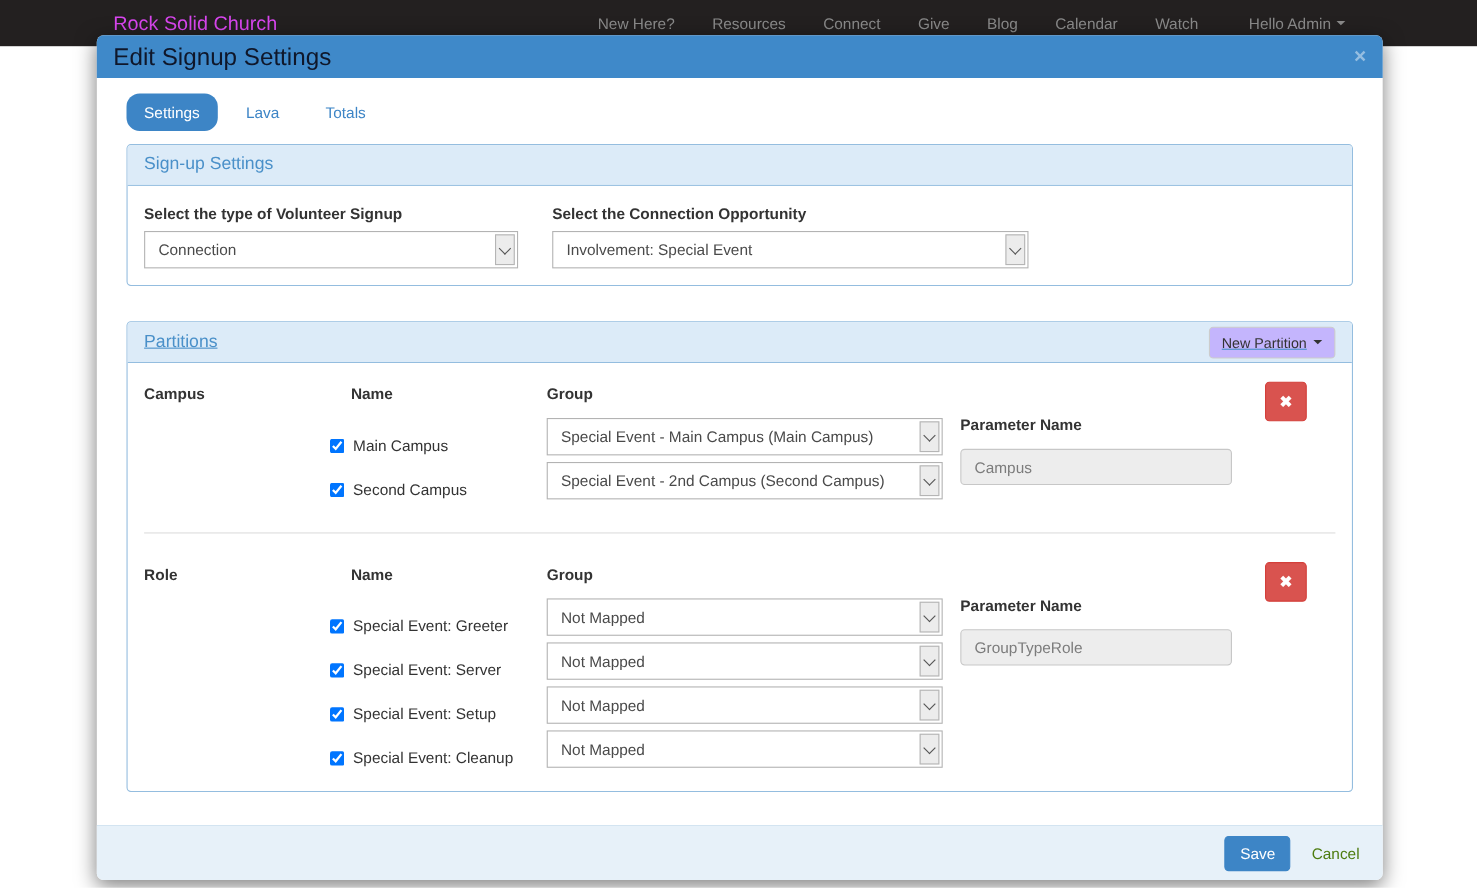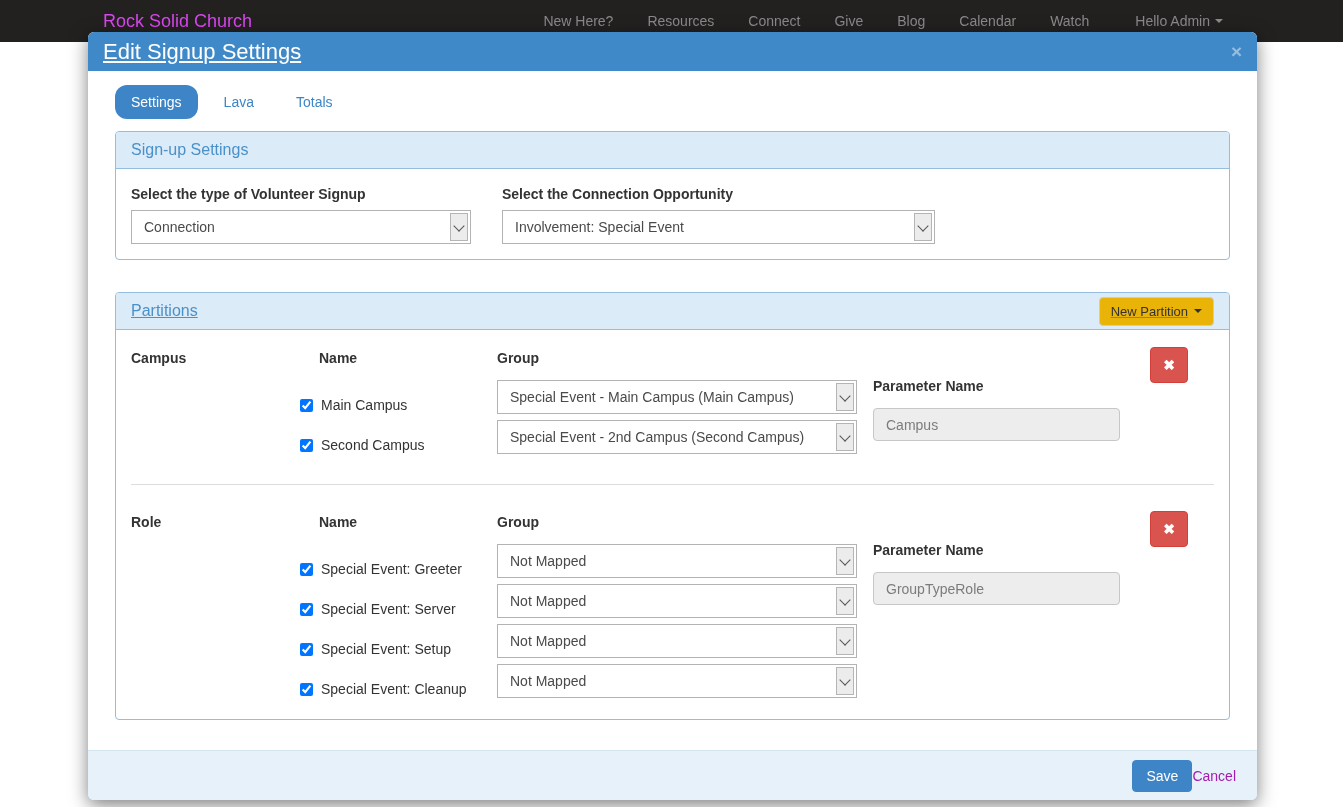--- a/index.html
+++ b/index.html
@@ -35,21 +35,21 @@
     border-radius: 6px;
     background: #fff;
     box-shadow: 0 5px 18px rgba(0,0,0,0.5);
     display: flex; flex-direction: column;
   }
   .modal-header {
     height: 39px; background: #3f89c9; border-radius: 6px 6px 0 0;
     display: flex; align-items: center; padding: 0 15px;
     flex: 0 0 auto;
   }
-  .modal-title { color: #ffffff; font-size: 22px; font-weight: 400; text-decoration: underline; }
+  .modal-title { color: #0f172a; font-size: 22px; font-weight: 400; }
   .modal-close {
     margin-left: auto; color: rgba(255,255,255,0.45); font-size: 19px;
     font-weight: 700; cursor: pointer; line-height: 1;
   }
   .modal-body { flex: 1 1 auto; padding: 14px 27px 0 27px; overflow: hidden; }
   .modal-footer {
     flex: 0 0 50px; background: #e7f1f9; border-top: 1px solid #d3e4f1;
     border-radius: 0 0 6px 6px;
     display: flex; align-items: center; justify-content: flex-end;
     padding: 0 21px;
@@ -68,21 +68,21 @@
     border: 1px solid #94bddf; border-radius: 4px; background: #fff;
     margin-bottom: 32px;
   }
   .panel-heading {
     background: #dcebf8; color: #4a90c9; font-size: 16px;
     padding: 9px 15px; border-bottom: 1px solid #94bddf;
     border-radius: 3px 3px 0 0;
     display: flex; align-items: center;
   }
   .btn-new {
-    margin-left: auto; background: #eab308; border: 1px solid #ccc; border-radius: 4px;
+    margin-left: auto; background: #c4b5fd; border: 1px solid #ccc; border-radius: 4px;
     font-family: inherit; font-size: 13px; color: #333; padding: 6px 11px;
     cursor: pointer; display: flex; align-items: center; gap: 6px;
   }
   .panel-body { padding: 17px 15px 15px 15px; }
 
   
   .fields-row { display: flex; }
   .fgroup.g1 { width: 278px; }
   .fgroup.g2 { width: 371px; }
   .fgroup.g3 { width: 436px; }
@@ -152,21 +152,21 @@
     font-family: inherit; line-height: 1;
   }
   .part-divider { border: none; border-top: 1px solid #ddd; margin: 24px 0 26px 0; }
 
   
   .btn-save {
     background: #3d85c6; border: 1px solid #3d85c6; border-radius: 4px;
     color: #fff; font-family: inherit; font-size: 14px; padding: 7px 13px;
     cursor: pointer;
   }
-  .cancel-link { color: #a21caf; font-size: 14px; cursor: pointer; text-decoration: none; }
+  .cancel-link { color: #4d7c0f; font-size: 14px; margin-left: 19px; cursor: pointer; text-decoration: none; }
 </style>
 </head>
 <body>
 
 <nav class="navbar">
   <span class="brand">Rock Solid Church</span>
   <div class="nav-links" id="nav-links">
       <span class="nav-item">New Here?</span>
       <span class="nav-item">Resources</span>
       <span class="nav-item">Connect</span>

